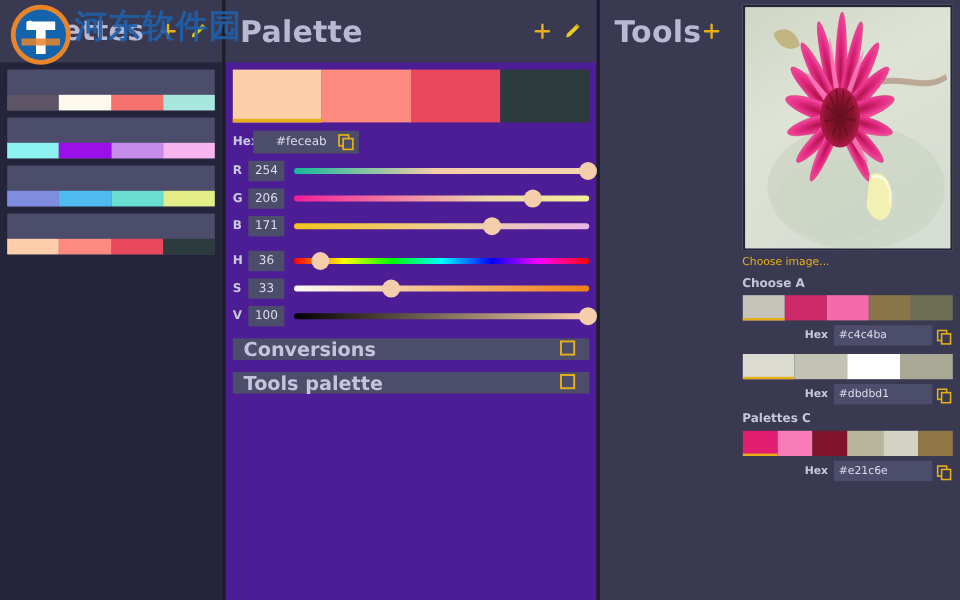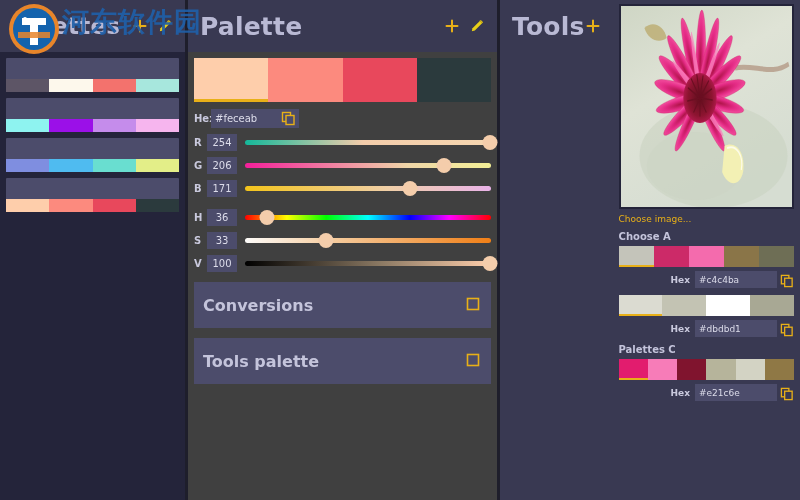--- a/index.html
+++ b/index.html
@@ -44,21 +44,21 @@
     justify-content: flex-end;
     border-radius: 1px;
   }
   .palette-card.active { background: #4c4c6b; }
   .card-strip { display: flex; height: 13px; width: 100%; }
   .card-strip > i { flex: 1 1 0; display: block; }
 
   
   #palette-panel {
     width: 315px; flex: 0 0 315px; height: 500px;
-    background: #404040;
+    background: #4c1d95;
     display: flex; flex-direction: column;
     border-left: 3px solid #1e1e2b;
     border-right: 3px solid #1e1e2b;
   }
   .pal-body { padding: 6px 6px 0 6px; flex: 1; }
 
   .main-swatch { display: flex; height: 44px; width: 100%; }
   .main-swatch > i { flex: 1 1 0; display: block; position: relative; }
   .main-swatch > i.sel::after {
     content: ""; position: absolute; left: 0; right: 0; bottom: 0;
@@ -67,21 +67,21 @@
 
   .field-row { display: flex; align-items: center; margin-top: 7px; }
   .field-label {
     color: #c9c9dd; font-size: 10px; font-weight: bold;
     width: 17px; flex: 0 0 17px; text-align: left;
   }
   .hex-box {
     position: relative;
     background: #4c4c6b; height: 19px; width: 88px;
     display: flex; align-items: center;
-    padding: 0 4px;
+    padding: 0 19px;
   }
   .hex-box .val { color: #dcdcea; font-size: 10px; }
   .copy-btn {
     position: absolute; right: 3px; top: 2px;
     width: 15px; height: 15px;
   }
 
   .chan-row { display: flex; align-items: center; margin-top: 6px; }
   .chan-label { color: #c9c9dd; font-size: 10px; font-weight: bold; width: 13px; flex: 0 0 13px; }
   .chan-val {
@@ -94,21 +94,21 @@
     position: absolute; top: 6px; left: 0; right: 0; height: 5px;
     border-radius: 3px;
   }
   .knob {
     position: absolute; top: 1px; width: 15px; height: 15px;
     border-radius: 50%; background: #f4cdab;
     transform: translateX(-50%);
   }
 
   .big-btn {
-    margin-top: 10px; height: 46px;
+    margin-top: 10px; height: 18px;
     background: #4c4c6b;
     display: flex; align-items: center; padding: 0 9px;
     color: #c4c4db; font-size: 16px; font-weight: bold;
   }
   .big-btn .icn { margin-left: auto; }
 
   
   #tools-panel {
     flex: 1 1 auto; height: 500px;
     background: #393952;

